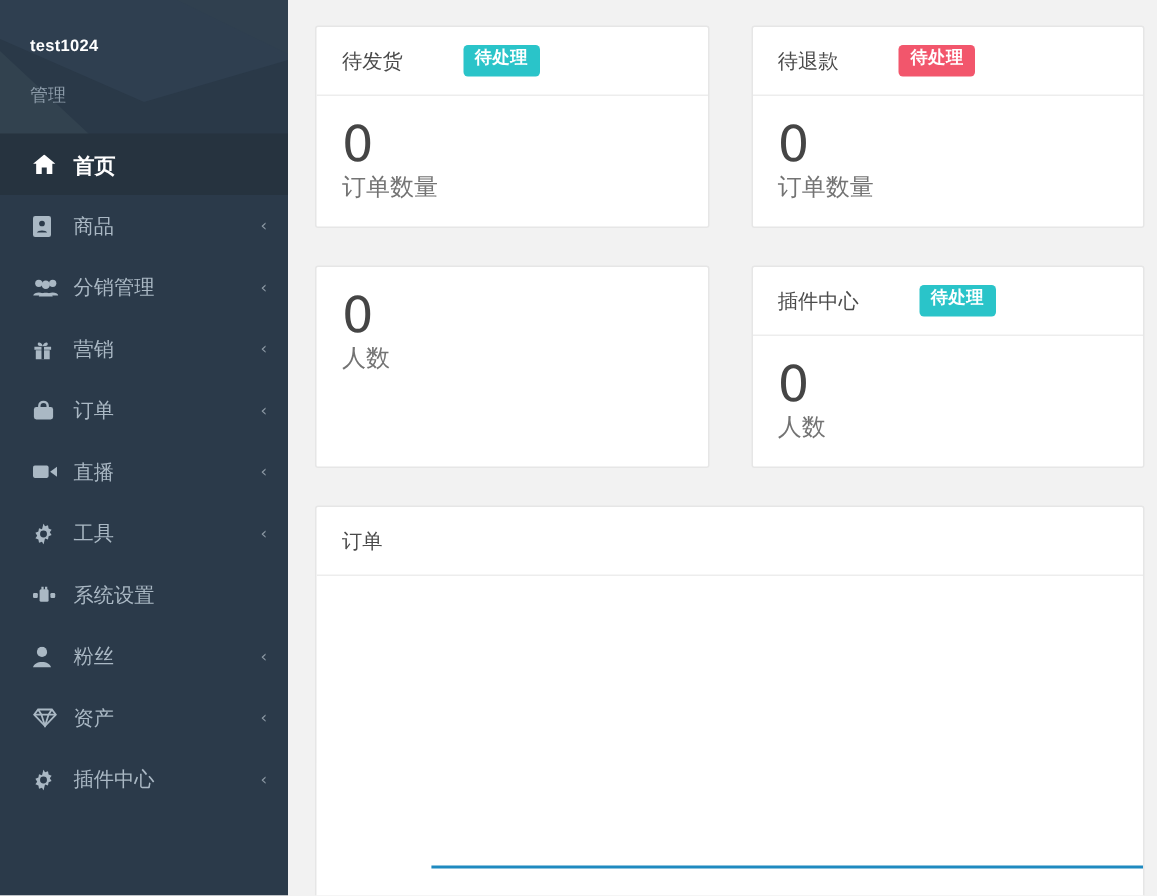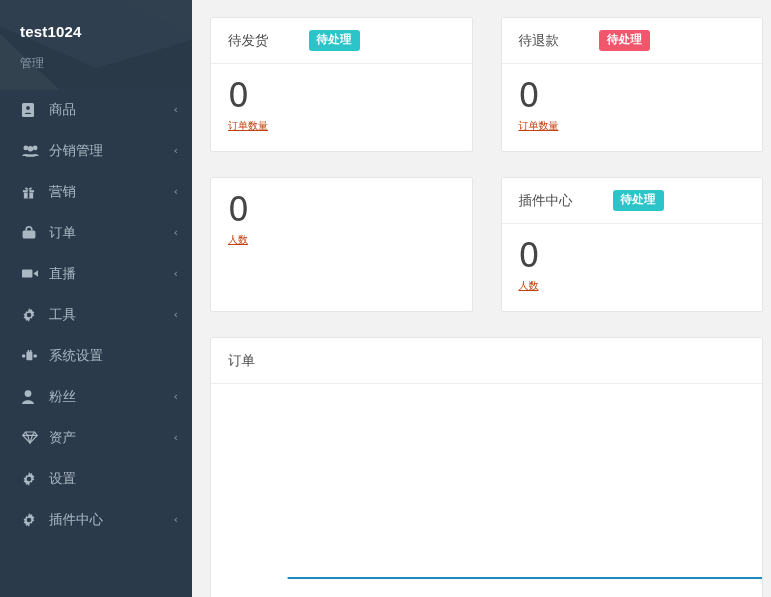--- a/index.html
+++ b/index.html
@@ -25,21 +25,21 @@
   .sidebar-deco svg { display: block; }
 
   .brand {
     position: relative;
     height: 89px;
     padding: 22px 0 0 20px;
     z-index: 2;
   }
   .brand-title {
     color: #ffffff;
-    font-size: 15px;
+    font-size: 11px;
     font-weight: bold;
     line-height: 19px;
     letter-spacing: .2px;
   }
   .brand-sub {
     color: #8b9aa8;
     font-size: 12px;
     line-height: 17px;
     margin-top: 14px;
   }
@@ -121,25 +121,24 @@
   }
   .card-body { padding: 12px 17px 16px; }
   .metric-value {
     color: #454545;
     font-size: 33px;
     line-height: 40px;
     font-weight: normal;
     font-family: "DejaVu Sans", sans-serif;
   }
   .metric-label {
-    color: #c2410c;
-    font-size: 10px;
+    color: #737373;
+    font-size: 16px;
     line-height: 18px;
     margin-top: 1px;
-    text-decoration: underline;
   }
 
   
   .panel {
     background: #ffffff;
     border: 1px solid #e6e6e6;
     border-radius: 2px;
     margin-right: 0;
     height: 290px;
     position: relative;
@@ -172,20 +171,29 @@
       </svg>
     </div>
 
     <div class="brand">
       <div class="brand-title">test1024</div>
       <div class="brand-sub">管理</div>
     </div>
 
     <nav class="nav">
 
+      <div class="nav-item active">
+        <span class="ico">
+          <svg width="15" height="13" viewBox="0 0 16 14" fill="currentColor">
+              <path d="M8 0 0 6.6h2.2V14h4V9.4h3.6V14h4V6.6H16z"></path>
+            </svg>
+        </span>
+        <span class="label">首页</span>
+        <span class="caret" style="visibility: hidden;"></span>
+      </div>
 
       <div class="nav-item">
         <span class="ico">
           <svg width="12" height="14" viewBox="0 0 12 14" fill="currentColor">
               <rect x="0" y="0" width="12" height="14" rx="1.5"></rect>
               <circle cx="6" cy="5" r="1.9" fill="#2b3a4a"></circle>
               <path d="M2.6 11c.4-1.8 6.4-1.8 6.8 0z" fill="#2b3a4a"></path>
             </svg>
         </span>
         <span class="label">商品</span>
@@ -282,30 +290,20 @@
         <span class="ico">
           <svg width="16" height="13" viewBox="0 0 16 13" fill="none" stroke="currentColor" stroke-width="1.2">
               <path d="M3.4 1h9.2l2.6 3.4L8 12 .8 4.4z"></path>
               <path d="M.8 4.4h14.4M5.6 4.4 8 12l2.4-7.6M3.4 1l2.2 3.4M12.6 1l-2.2 3.4"></path>
             </svg>
         </span>
         <span class="label">资产</span>
         <span class="caret">‹</span>
       </div>
 
-      <div class="nav-item">
-        <span class="ico">
-          <svg width="14" height="14" viewBox="0 0 14 14" fill="currentColor">
-              <path d="M7 0l1 1.8 2-.6.4 2.1 2 .9-1.2 1.7 1.2 1.7-2 .9-.4 2.1-2-.6L7 14l-1-1.8-2 .6-.4-2.1-2-.9 1.2-1.7L1.6 6.2l2-.9L4 3.2l2 .6z"></path>
-              <circle cx="7" cy="7" r="2.3" fill="#2b3a4a"></circle>
-            </svg>
-        </span>
-        <span class="label">设置</span>
-        <span class="caret" style="visibility: hidden;"></span>
-      </div>
 
       <div class="nav-item">
         <span class="ico">
           <svg width="14" height="14" viewBox="0 0 14 14" fill="currentColor">
               <path d="M7 0l1 1.8 2-.6.4 2.1 2 .9-1.2 1.7 1.2 1.7-2 .9-.4 2.1-2-.6L7 14l-1-1.8-2 .6-.4-2.1-2-.9 1.2-1.7L1.6 6.2l2-.9L4 3.2l2 .6z"></path>
               <circle cx="7" cy="7" r="2.3" fill="#2b3a4a"></circle>
             </svg>
         </span>
         <span class="label">插件中心</span>
         <span class="caret">‹</span>

